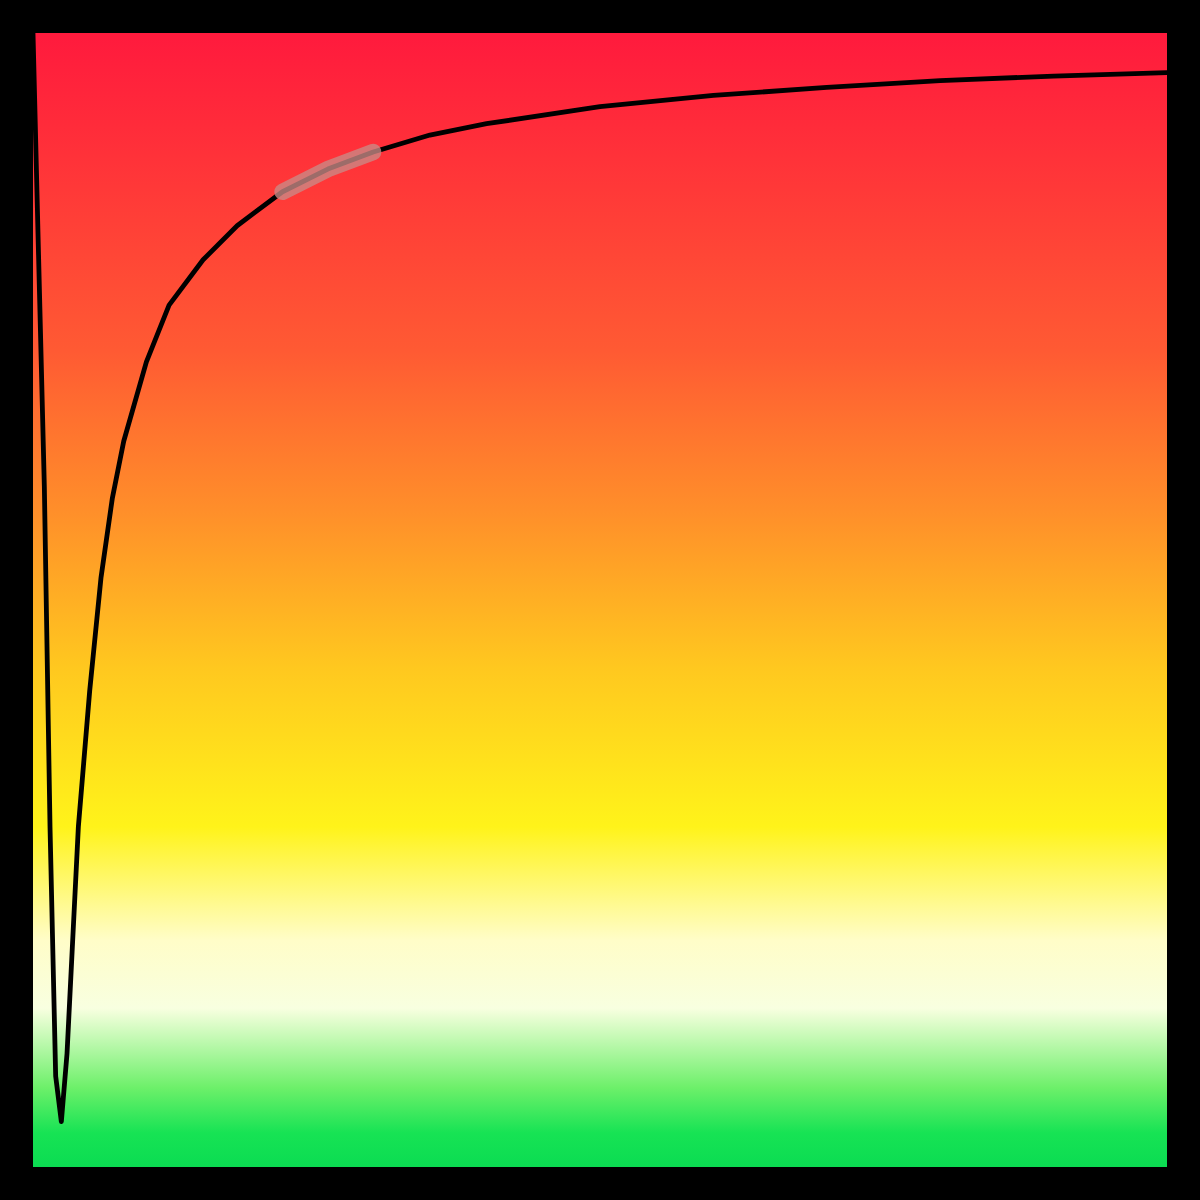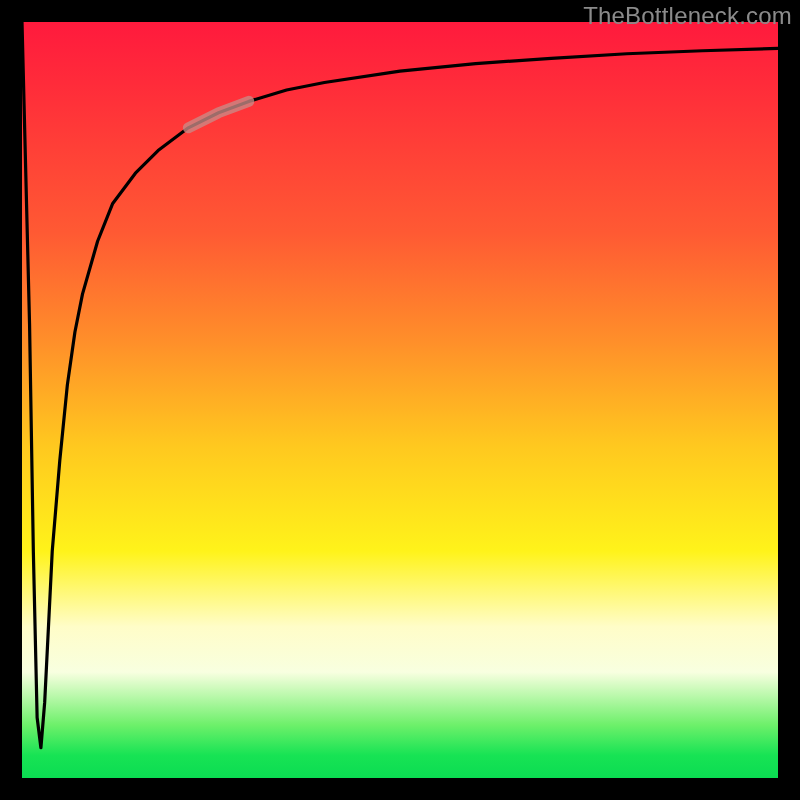--- a/index.html
+++ b/index.html
@@ -62,14 +62,13 @@
 </head>
 <body>
 
 <div class="frame">
   <div class="plot-area">
     <svg class="curve" viewBox="0 0 756 756">
       <path id="main-curve" fill="none" stroke="#000" stroke-width="3.2" stroke-linejoin="round" stroke-linecap="round" d="M0.00 0.00 L7.56 302.40 L11.34 529.20 L15.12 695.52 L18.90 725.76 L22.68 680.40 L26.46 604.80 L30.24 529.20 L37.80 438.48 L45.36 362.88 L52.92 309.96 L60.48 272.16 L75.60 219.24 L90.72 181.44 L113.40 151.20 L136.08 128.52 L166.32 105.84 L196.56 90.72 L226.80 79.38 L264.60 68.04 L302.40 60.48 L378.00 49.14 L453.60 41.58 L529.20 36.29 L604.80 31.75 L680.40 28.73 L756.00 26.46"></path>
       <path id="marker-seg" fill="none" stroke="#c98a86" stroke-width="11" stroke-linecap="round" opacity="0.78" d="M166.32 105.84 L196.56 90.72 L226.80 79.38"></path>
     </svg>
   </div>
-  <div class="watermark">TheBottleneck.com</div>
 </div>
 
 </body></html>

